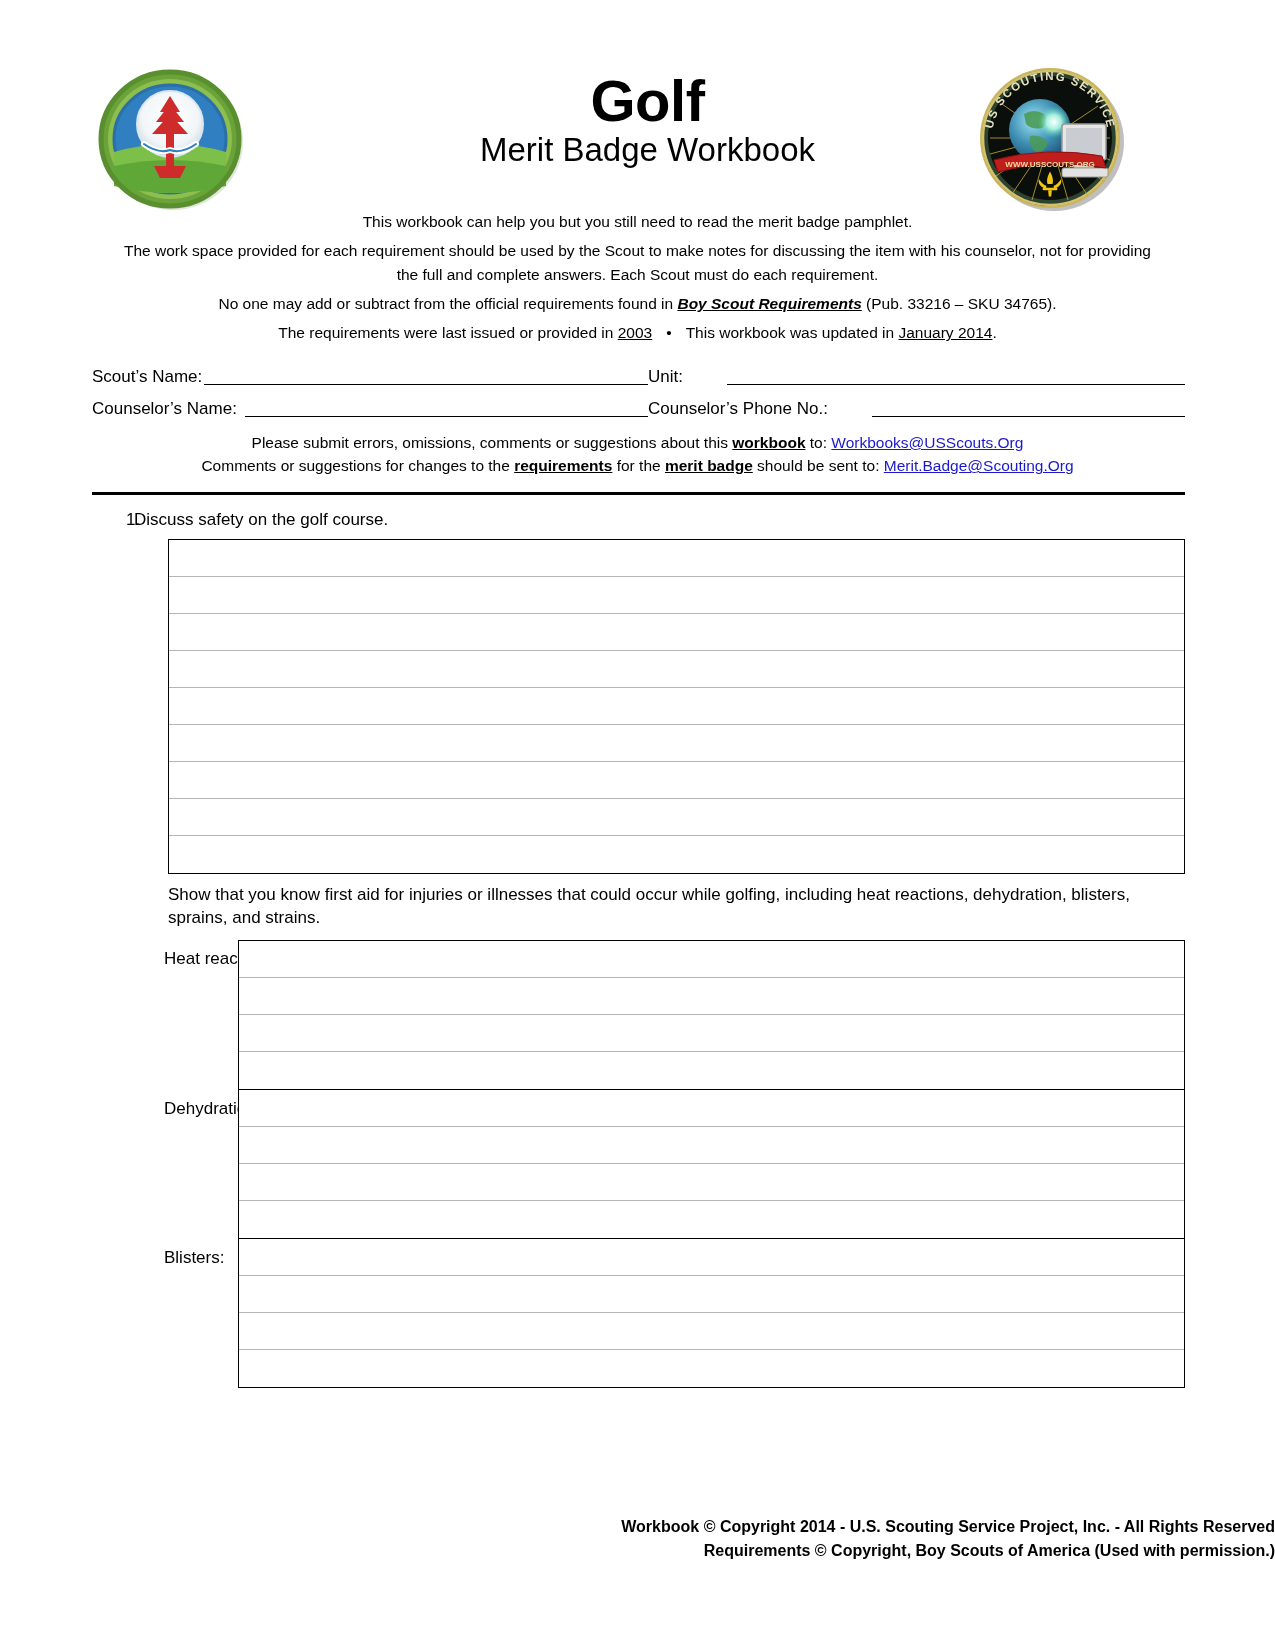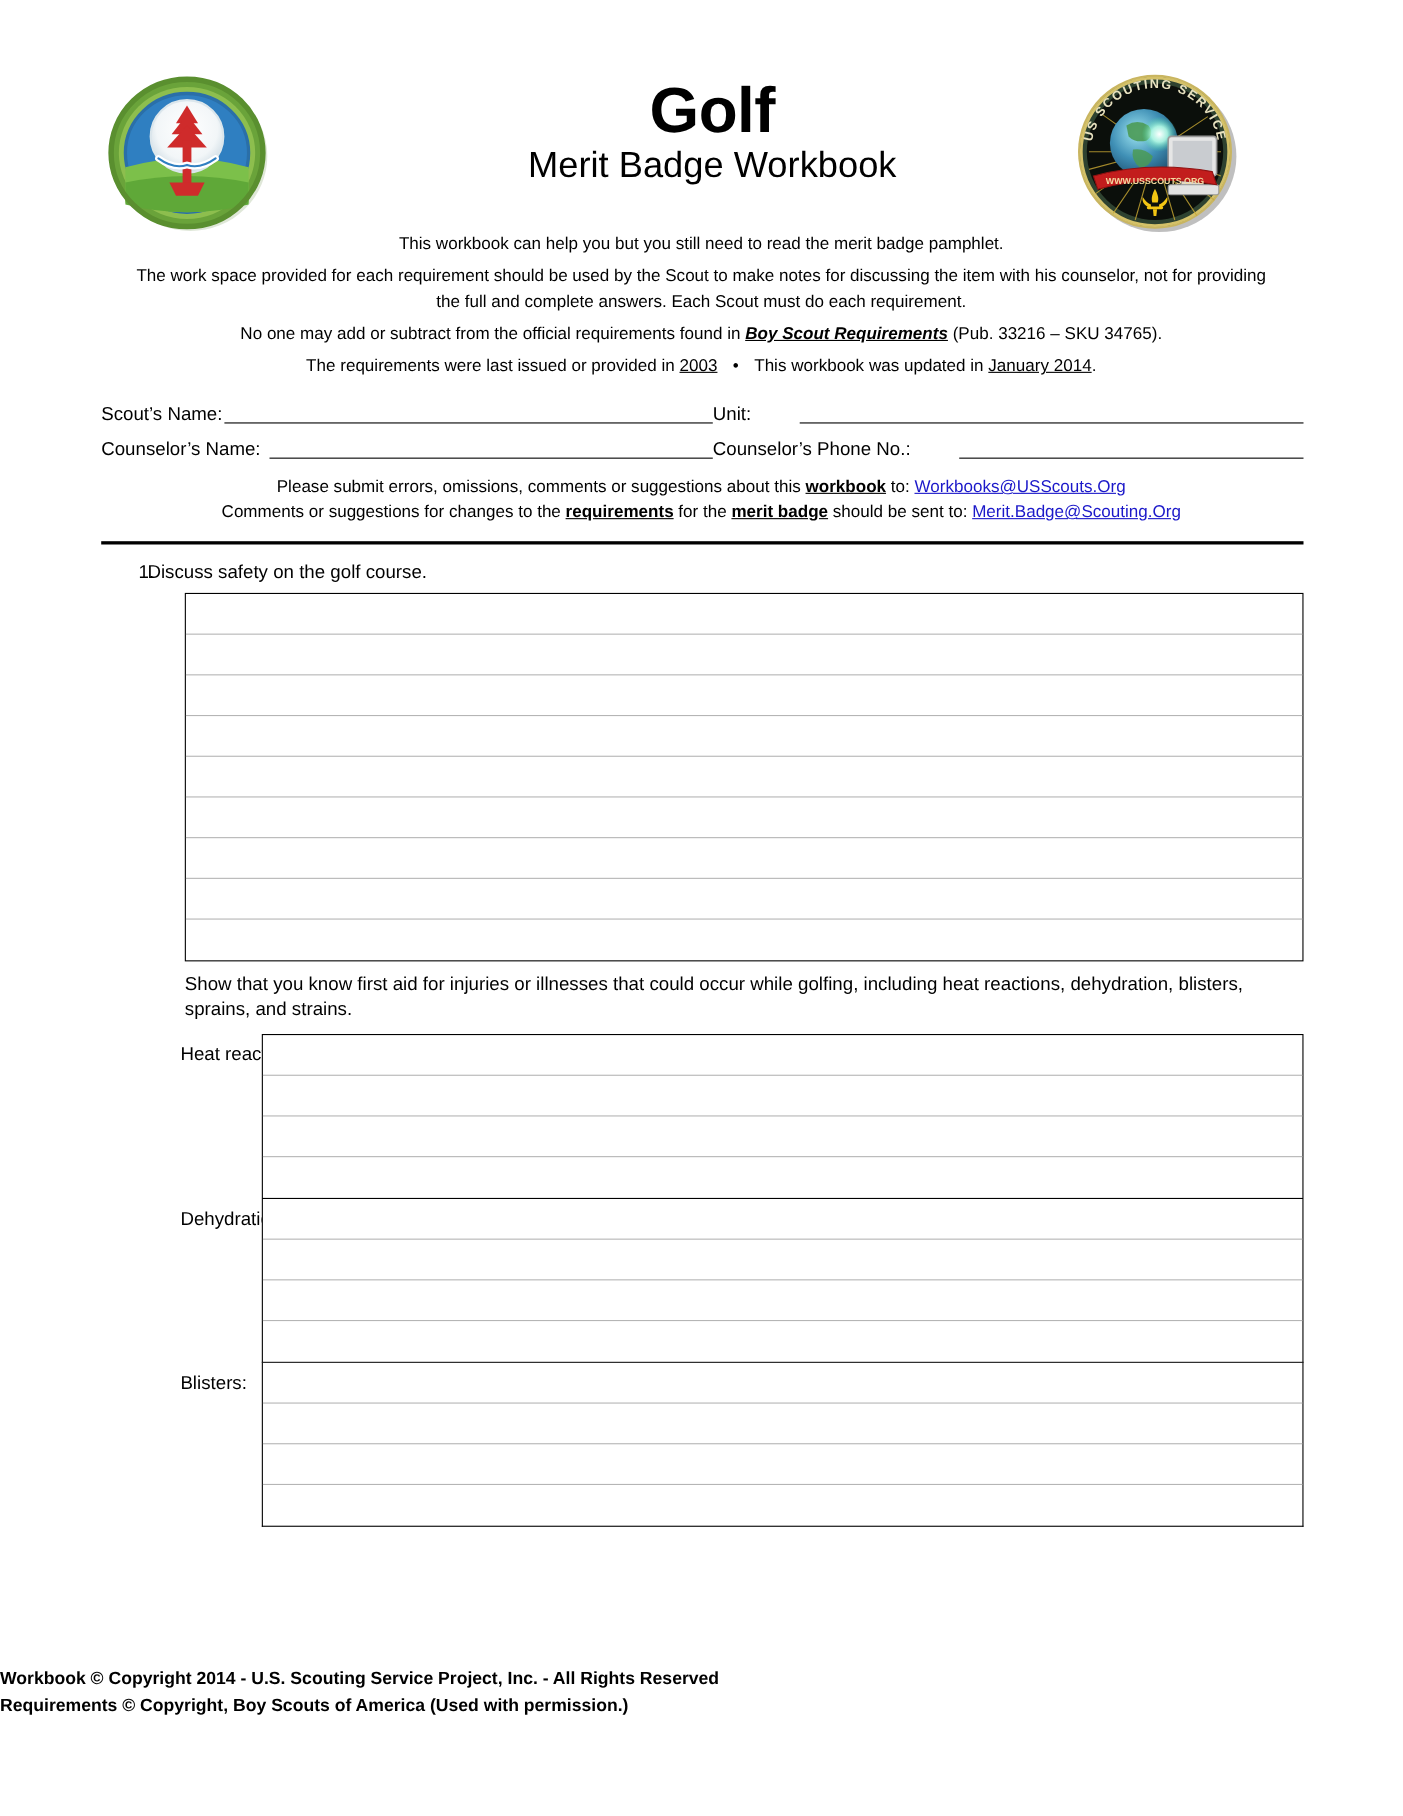--- a/index.html
+++ b/index.html
@@ -205,21 +205,21 @@
     box-sizing: border-box;
   }
   .labeled-box .ln:last-child { border-bottom: none; }
 
   
   .footer {
     position: absolute;
     left: 0;
     right: 0;
     bottom: 88px;
-    text-align: left;
+    text-align: right;
     font-size: 16px;
     font-weight: bold;
     line-height: 1.5;
   }
 </style>
 </head>
 <body>
 
 <div class="page">
 

